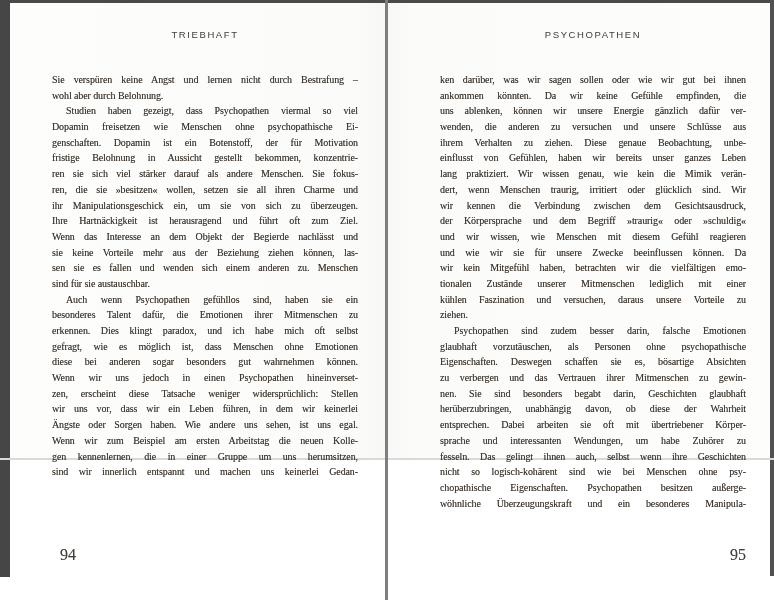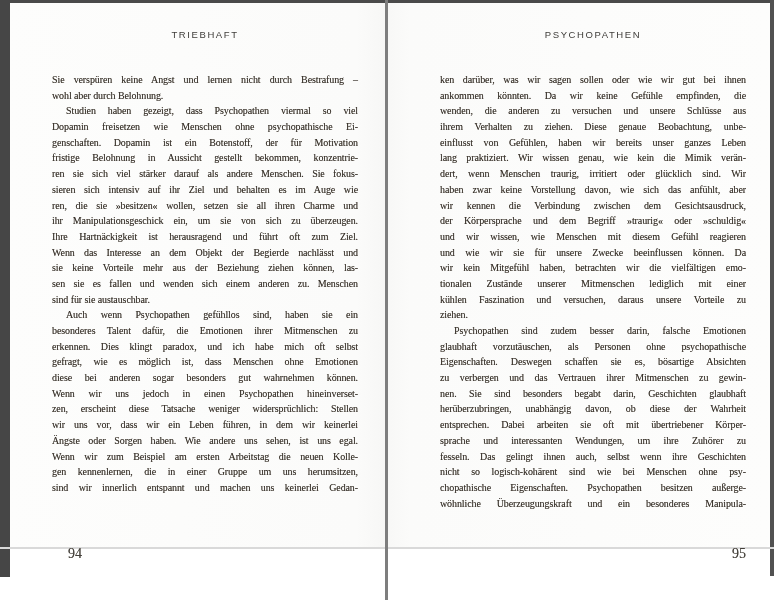--- a/index.html
+++ b/index.html
@@ -7,21 +7,21 @@
     padding: 0;
     width: 774px;
     height: 600px;
     overflow: hidden;
     background: #ffffff;
     font-family: "Liberation Serif", serif;
   }
   .book {
     position: relative;
     width: 774px;
-    height: 549px;
+    height: 460px;
     background: linear-gradient(90deg, #fdfdfc 0%, #fbfbfa 46%, #f7f7f6 49.6%, #fbfbfa 53%, #fdfdfc 100%);
     border-radius: 15px;
   }
   
   .border-top {
     position: absolute; top: 0; left: 0; width: 774px; height: 3px;
     background: #4a4a4a;
   }
   .border-left {
     position: absolute; top: 0; left: 0; width: 10px; height: 577px;
@@ -73,22 +73,22 @@
     text-align: justify;
     text-align-last: justify;
     height: 15.7px;
     overflow: visible;
   }
   .tl.ind { padding-left: 14px; }
   .tl.end { text-align-last: left; }
   .page-number {
     position: absolute;
     top: 546px;
-    left: 16px; right: 0;
-    font-size: 14px;
+    left: 8px; right: 0;
+    font-size: 16px;
     color: #43403b;
     text-shadow: 0 0 0.5px rgba(66, 56, 44, 0.5);
   }
   .page.left  .page-number { text-align: left; }
   .page.right .page-number { text-align: right; }
 </style>
 </head>
 <body>
 
 <div class="book">
@@ -101,21 +101,20 @@
   <div class="page left">
     <div class="page-header">TRIEBHAFT</div>
     <div class="text-column">
         <div class="tl">Sie verspüren keine Angst und lernen nicht durch Bestrafung –</div>
         <div class="tl end">wohl aber durch Belohnung.</div>
         <div class="tl ind">Studien haben gezeigt, dass Psychopathen viermal so viel</div>
         <div class="tl">Dopamin freisetzen wie Menschen ohne psychopathische Ei-</div>
         <div class="tl">genschaften. Dopamin ist ein Botenstoff, der für Motivation</div>
         <div class="tl">fristige Belohnung in Aussicht gestellt bekommen, konzentrie-</div>
         <div class="tl">ren sie sich viel stärker darauf als andere Menschen. Sie fokus-</div>
-        <div class="tl">sieren sich intensiv auf ihr Ziel und behalten es im Auge wie</div>
         <div class="tl">ren, die sie »besitzen« wollen, setzen sie all ihren Charme und</div>
         <div class="tl">ihr Manipulationsgeschick ein, um sie von sich zu überzeugen.</div>
         <div class="tl">Ihre Hartnäckigkeit ist herausragend und führt oft zum Ziel.</div>
         <div class="tl">Wenn das Interesse an dem Objekt der Begierde nachlässt und</div>
         <div class="tl">sie keine Vorteile mehr aus der Beziehung ziehen können, las-</div>
         <div class="tl">sen sie es fallen und wenden sich einem anderen zu. Menschen</div>
         <div class="tl end">sind für sie austauschbar.</div>
         <div class="tl ind">Auch wenn Psychopathen gefühllos sind, haben sie ein</div>
         <div class="tl">besonderes Talent dafür, die Emotionen ihrer Mitmenschen zu</div>
         <div class="tl">erkennen. Dies klingt paradox, und ich habe mich oft selbst</div>
@@ -130,42 +129,42 @@
         <div class="tl">sind wir innerlich entspannt und machen uns keinerlei Gedan-</div>
       </div>
     <div class="page-number">94</div>
   </div>
 
   <div class="page right">
     <div class="page-header">PSYCHOPATHEN</div>
     <div class="text-column">
         <div class="tl">ken darüber, was wir sagen sollen oder wie wir gut bei ihnen</div>
         <div class="tl">ankommen könnten. Da wir keine Gefühle empfinden, die</div>
+        <div class="tl">uns ablenken, können wir unsere Energie gänzlich dafür ver-</div>
         <div class="tl">wenden, die anderen zu versuchen und unsere Schlüsse aus</div>
         <div class="tl">ihrem Verhalten zu ziehen. Diese genaue Beobachtung, unbe-</div>
         <div class="tl">einflusst von Gefühlen, haben wir bereits unser ganzes Leben</div>
         <div class="tl">lang praktiziert. Wir wissen genau, wie kein die Mimik verän-</div>
         <div class="tl">dert, wenn Menschen traurig, irritiert oder glücklich sind. Wir</div>
-        <div class="tl">haben zwar keine Vorstellung davon, wie sich das anfühlt, aber</div>
         <div class="tl">wir kennen die Verbindung zwischen dem Gesichtsausdruck,</div>
         <div class="tl">der Körpersprache und dem Begriff »traurig« oder »schuldig«</div>
         <div class="tl">und wir wissen, wie Menschen mit diesem Gefühl reagieren</div>
         <div class="tl">und wie wir sie für unsere Zwecke beeinflussen können. Da</div>
         <div class="tl">wir kein Mitgefühl haben, betrachten wir die vielfältigen emo-</div>
         <div class="tl">tionalen Zustände unserer Mitmenschen lediglich mit einer</div>
         <div class="tl">kühlen Faszination und versuchen, daraus unsere Vorteile zu</div>
         <div class="tl end">ziehen.</div>
         <div class="tl ind">Psychopathen sind zudem besser darin, falsche Emotionen</div>
         <div class="tl">glaubhaft vorzutäuschen, als Personen ohne psychopathische</div>
         <div class="tl">Eigenschaften. Deswegen schaffen sie es, bösartige Absichten</div>
         <div class="tl">zu verbergen und das Vertrauen ihrer Mitmenschen zu gewin-</div>
         <div class="tl">nen. Sie sind besonders begabt darin, Geschichten glaubhaft</div>
         <div class="tl">herüberzubringen, unabhängig davon, ob diese der Wahrheit</div>
         <div class="tl">entsprechen. Dabei arbeiten sie oft mit übertriebener Körper-</div>
-        <div class="tl">sprache und interessanten Wendungen, um ihre Zuhörer zu</div>
+        <div class="tl">sprache und interessanten Wendungen, um habe Zuhörer zu</div>
         <div class="tl">fesseln. Das gelingt ihnen auch, selbst wenn ihre Geschichten</div>
         <div class="tl">nicht so logisch-kohärent sind wie bei Menschen ohne psy-</div>
         <div class="tl">chopathische Eigenschaften. Psychopathen besitzen außerge-</div>
         <div class="tl">wöhnliche Überzeugungskraft und ein besonderes Manipula-</div>
       </div>
     <div class="page-number">95</div>
   </div>
 </div>
 
 </body></html>

